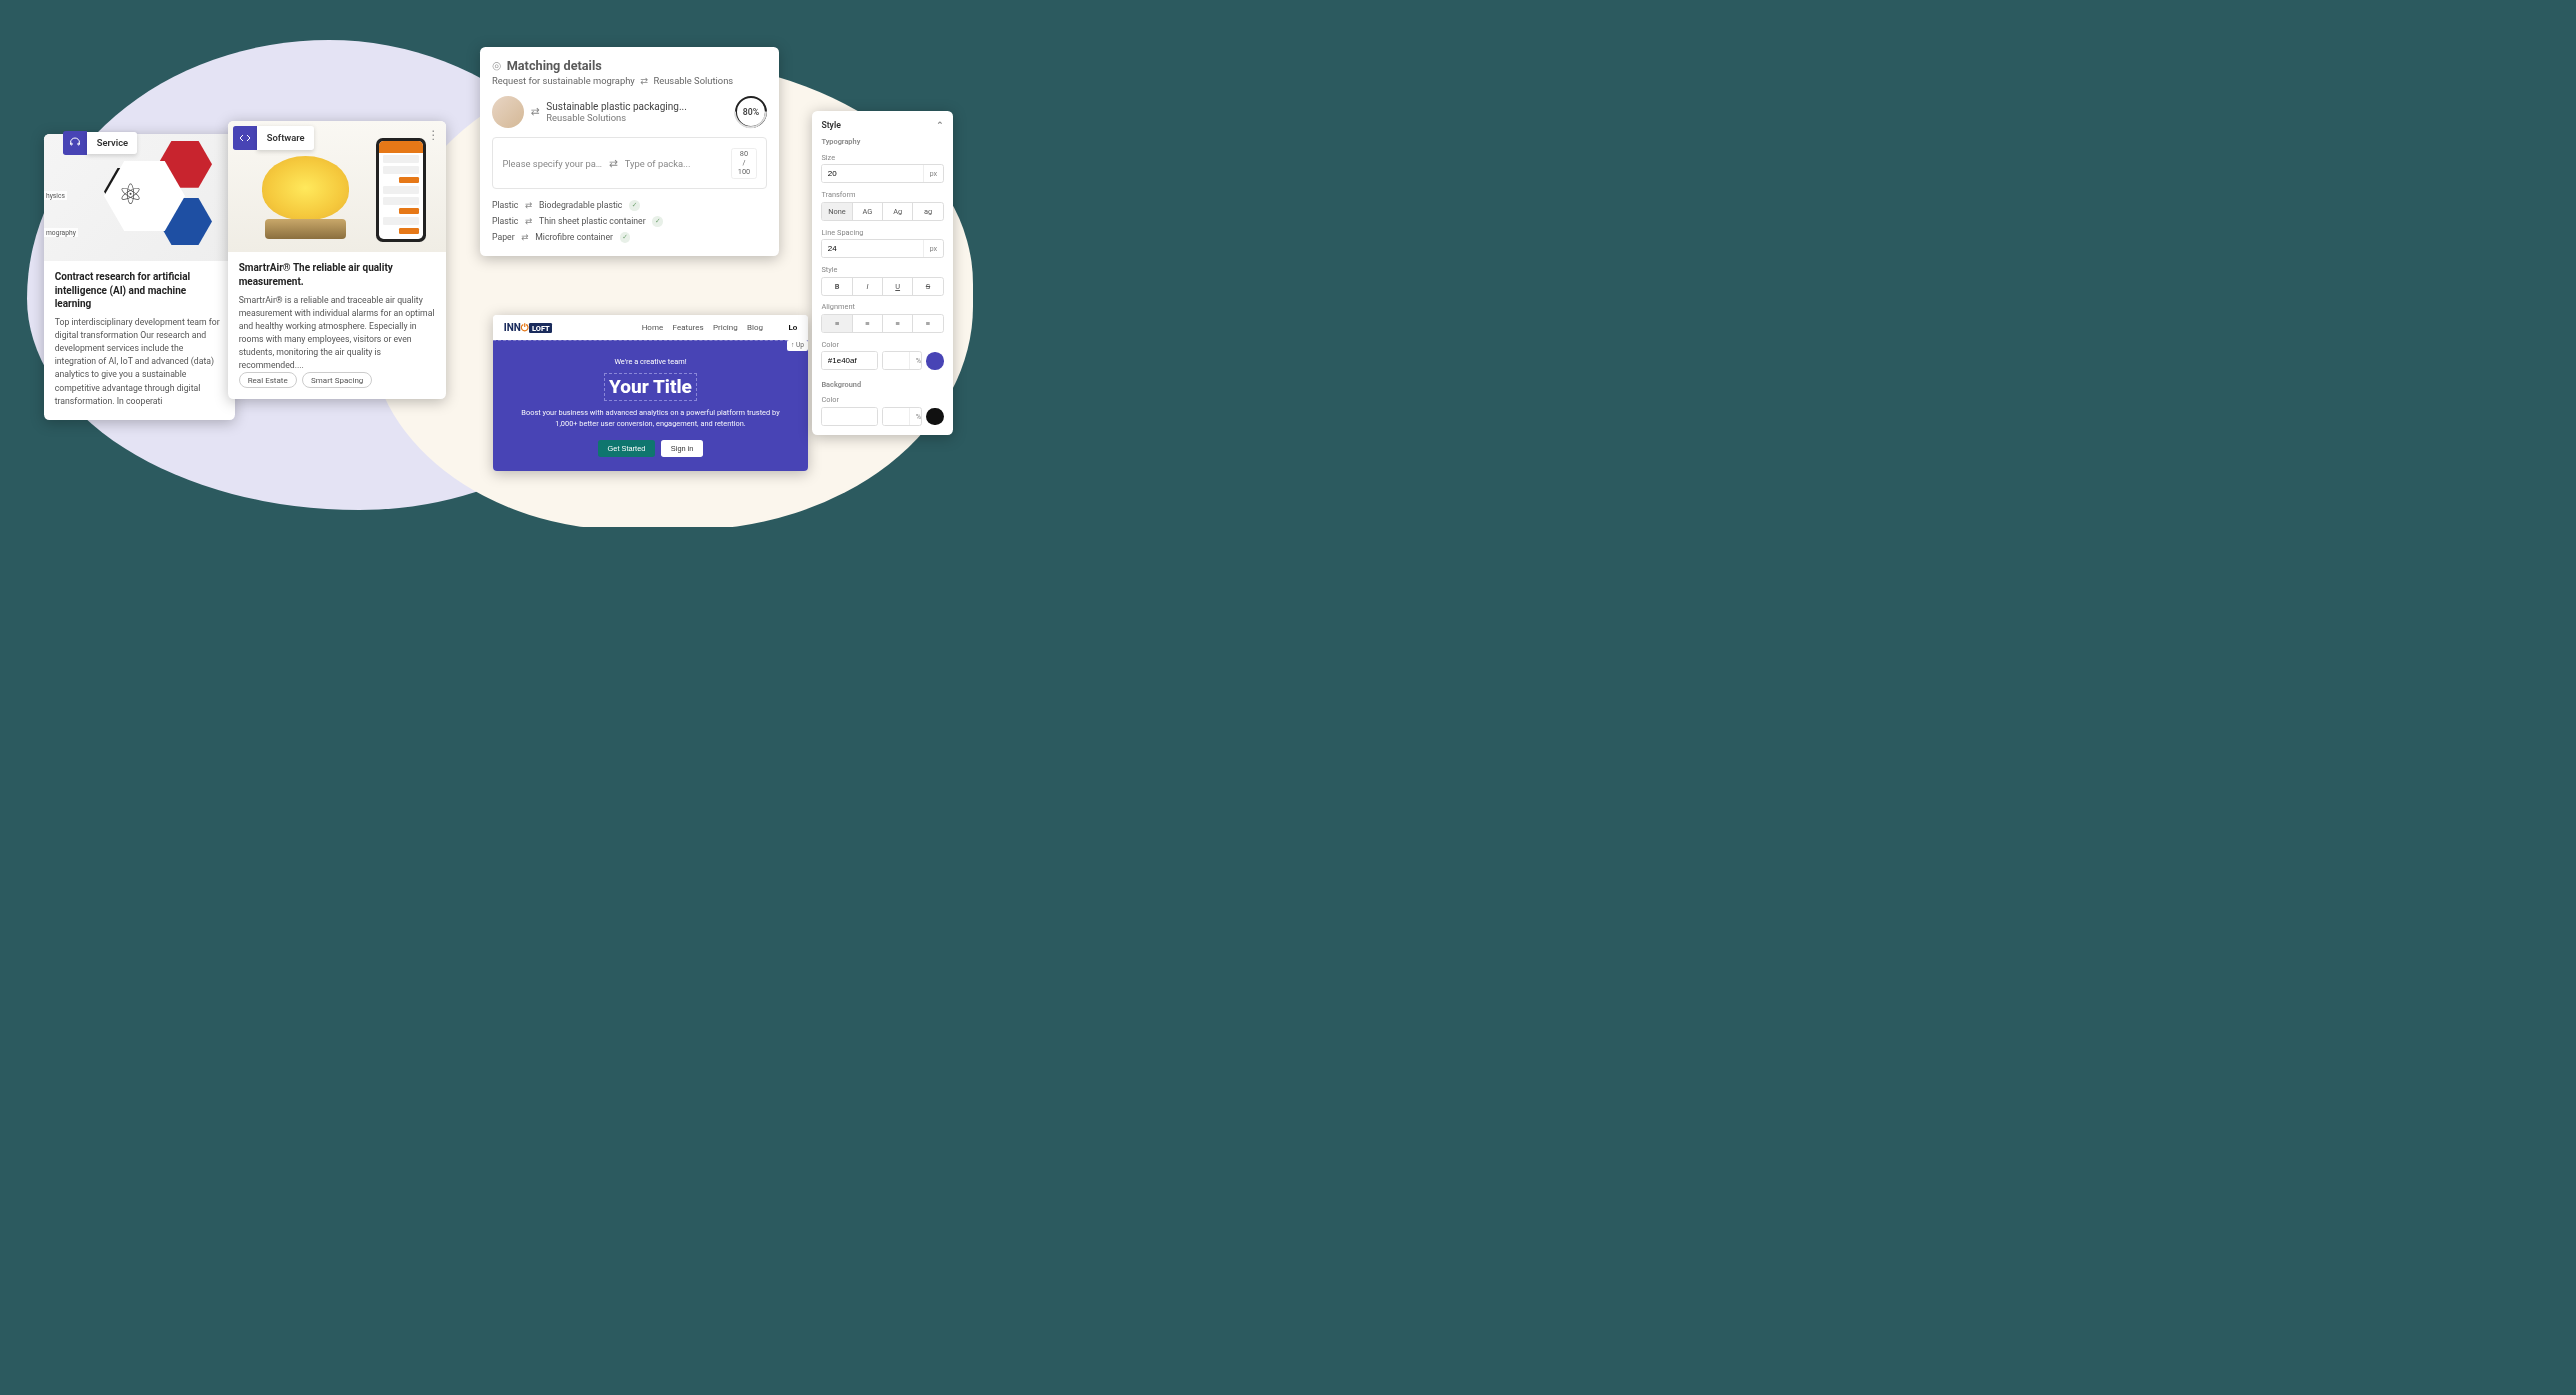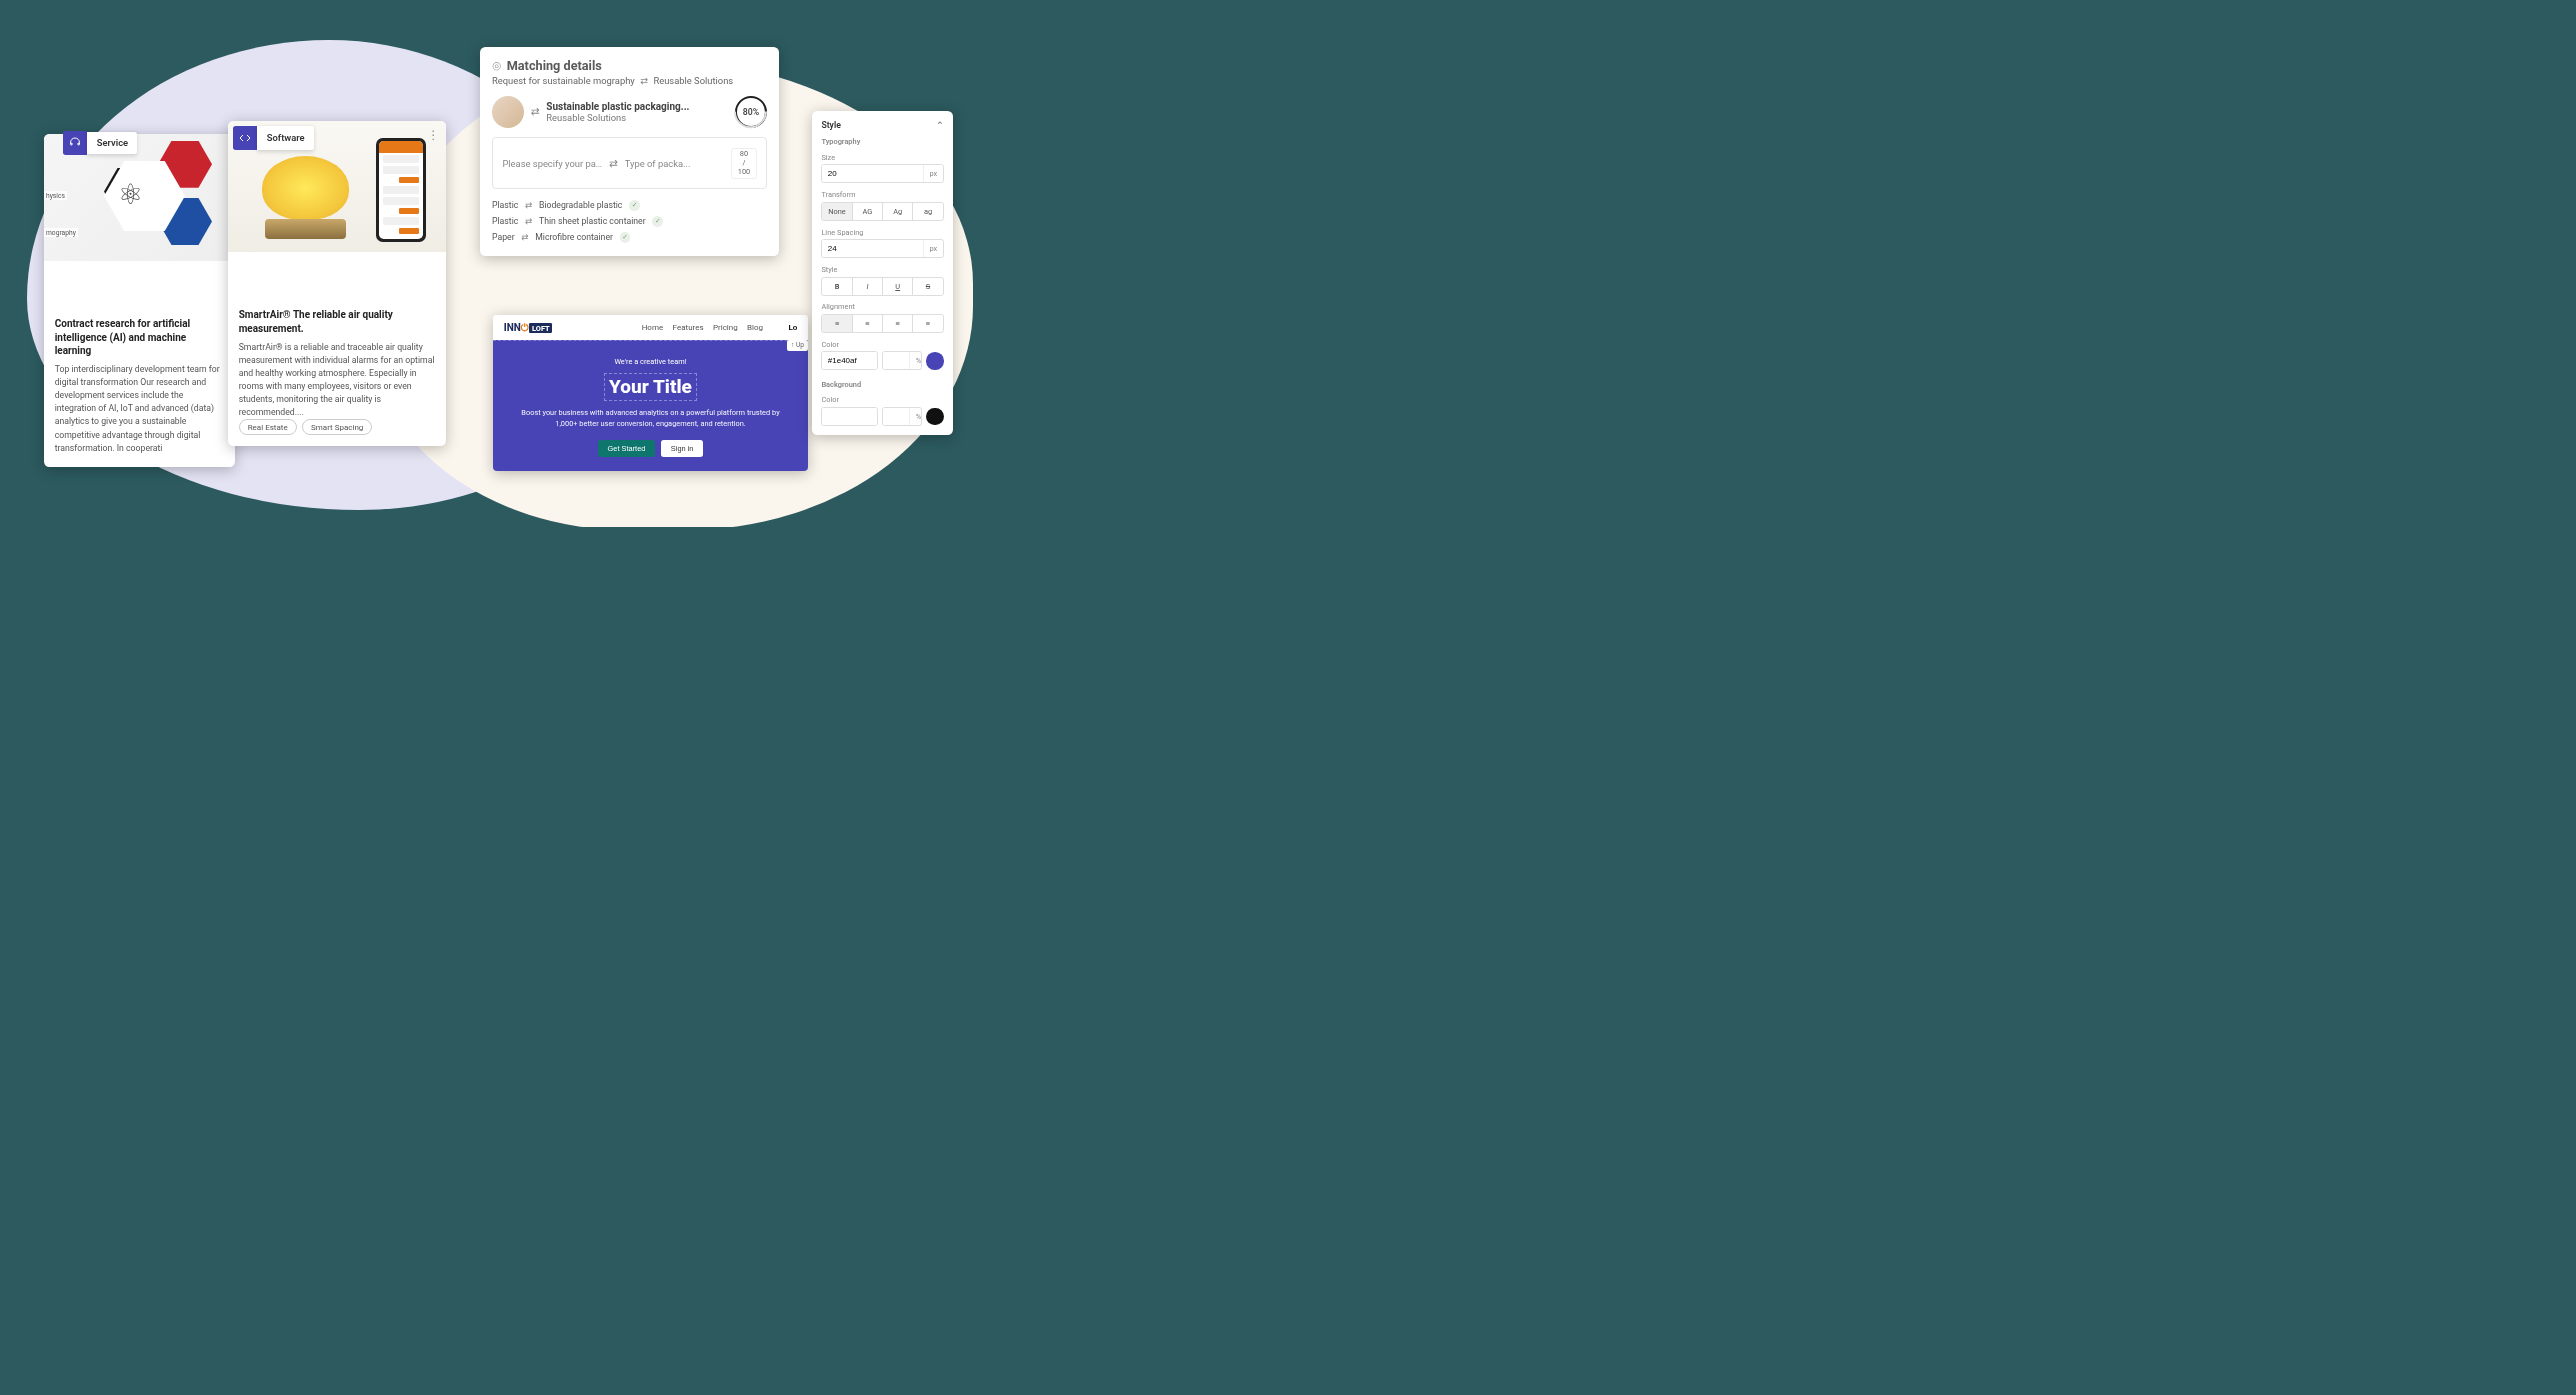--- a/index.html
+++ b/index.html
@@ -36,21 +36,21 @@
   position: relative; overflow:hidden;
 }
 .hex { position:absolute; width:54px; height:47px; }
 .hex.red { background:#c8242e; clip-path: polygon(25% 0%, 75% 0%, 100% 50%, 75% 100%, 25% 100%, 0% 50%); left:114px; top:6.7px;}
 .hex.black { background:#1a1a1a; clip-path: polygon(25% 0%, 75% 0%, 100% 50%, 75% 100%, 25% 100%, 0% 50%); left:60px; top:34px;}
 .hex.blue { background:#1e4fa3; clip-path: polygon(25% 0%, 75% 0%, 100% 50%, 75% 100%, 25% 100%, 0% 50%); left:114px; top:64px;}
 .hex.white { background:#fff; clip-path: polygon(25% 0%, 75% 0%, 100% 50%, 75% 100%, 25% 100%, 0% 50%); left:60px; top:27px; width:81px; height:70px; z-index:2;}
 .atom { position:absolute; left:74px; top:44px; z-index:3; font-size:28px; color:#444;}
 .side-label { position:absolute; font-size:6.7px; color:#555; background:rgba(255,255,255,0.8); padding:0.7px 2px;}
 .card-body { padding: 9.4px 10.7px 0; }
-.card-title { font-size: 10px; font-weight: 700; color:#222; line-height:1.35; margin-bottom:5.4px;margin-top:47px; }
+.card-title { font-size: 10px; font-weight: 700; color:#222; line-height:1.35; margin-bottom:5.4px; }
 .card-desc { font-size: 8.7px; color:#555; line-height:1.5; }
 
 
 .software-card { left: 228px; top: 121px; width: 218px; }
 .software-card .badge-wrap { position:absolute; top:5.4px; left:5.4px; display:flex; z-index:5;}
 .more-icon { position:absolute; right:6.7px; top:6.7px; color:#888; font-size:12px; z-index:5; cursor:pointer;}
 .software-img { width:100%; height:131px; border-radius:5.4px 5.4px 0 0; background: linear-gradient(180deg,#faf8f3 0%, #f0ede5 100%); position:relative; overflow:hidden;}
 .lamp-base { position:absolute; left:37px; bottom:13.4px; width:81px; height:20px; background:linear-gradient(180deg,#c9a86a,#8b6f3e); border-radius:4px;}
 .lamp-glow { position:absolute; left:34px; bottom:32px; width:87px; height:64px; background:radial-gradient(ellipse at center,#ffe95c 0%,#f5c93d 60%,#e8b030 100%); border-radius:50% 50% 45% 45%;}
 .phone { position:absolute; right:20px; bottom:10px; width:50px; height:104px; background:#222; border-radius:6.7px; padding:2.7px;}
@@ -63,21 +63,21 @@
 
 
 .matching-card { left: 480px; top: 47px; width: 299px; padding:10.7px 12px; }
 .match-header { display:flex; align-items:center; gap:5.4px; margin-bottom:2.7px;}
 .match-title { font-size:12.7px; font-weight:700; color:#5a5a5a;}
 .match-sub { font-size:9.4px; color:#666; display:flex; align-items:center; gap:5.4px; margin-bottom:9.4px;}
 .swap-icon { color:#888;}
 .match-row { display:flex; align-items:center; gap:6.7px; margin-bottom:9.4px;}
 .match-avatar { width:32px; height:32px; border-radius:50%; background:linear-gradient(135deg,#e8d5c4,#d4b896); flex-shrink:0;}
 .match-info { flex:1;}
-.match-name { font-weight:700; color:#444; font-size:10px;}
+.match-name { font-weight:400; color:#444; font-size:10px;}
 .match-company { color:#777; font-size:9.4px;}
 .ring { width:32px; height:32px; border-radius:50%; border:2.7px solid #222; display:flex; align-items:center; justify-content:center; font-size:8.7px; font-weight:600; color:#444; position:relative;}
 .ring::before{content:'';position:absolute;inset:-2.7px;border-radius:50%;border:2.7px solid #ddd;border-top-color:transparent;border-right-color:transparent;transform:rotate(-45deg);}
 .specify-box { border:0.7px solid #e5e5e5; border-radius:4px; padding:9.4px; display:flex; align-items:center; gap:6.7px; margin-bottom:8px;}
 .specify-text{flex:1;color:#888;font-size:9.4px;white-space:nowrap;overflow:hidden;text-overflow:ellipsis;}
 .score-box { display:flex; flex-direction:column; align-items:center; border:0.7px solid #eee; border-radius:2.7px; padding:1.3px 5.4px; font-size:7.4px; color:#666; line-height:1.2;}
 .match-item { display:flex; align-items:center; gap:6.7px; padding:2.7px 0; font-size:8.7px; color:#555;}
 .check-ico { width:10.7px; height:10.7px; border-radius:50%; background:#e8f0e8; display:flex; align-items:center; justify-content:center; color:#6a9d6a; font-size:6.7px;}
 
 

